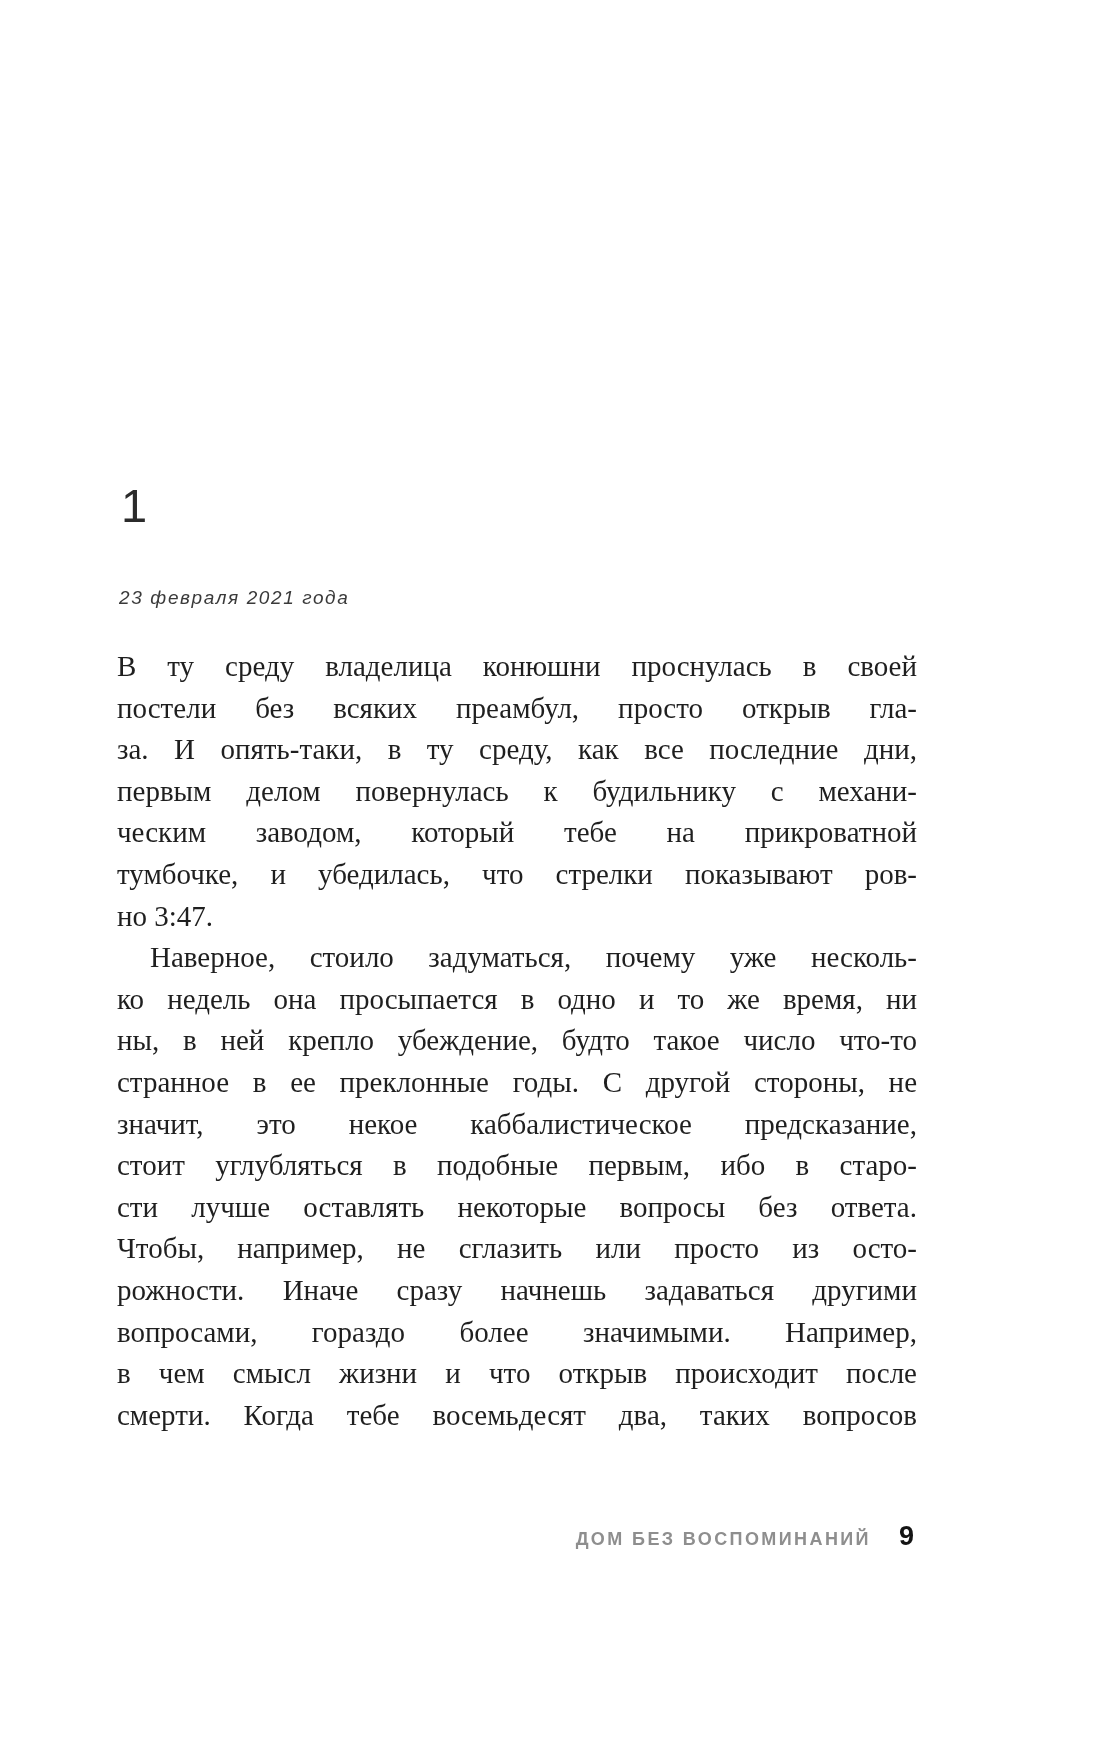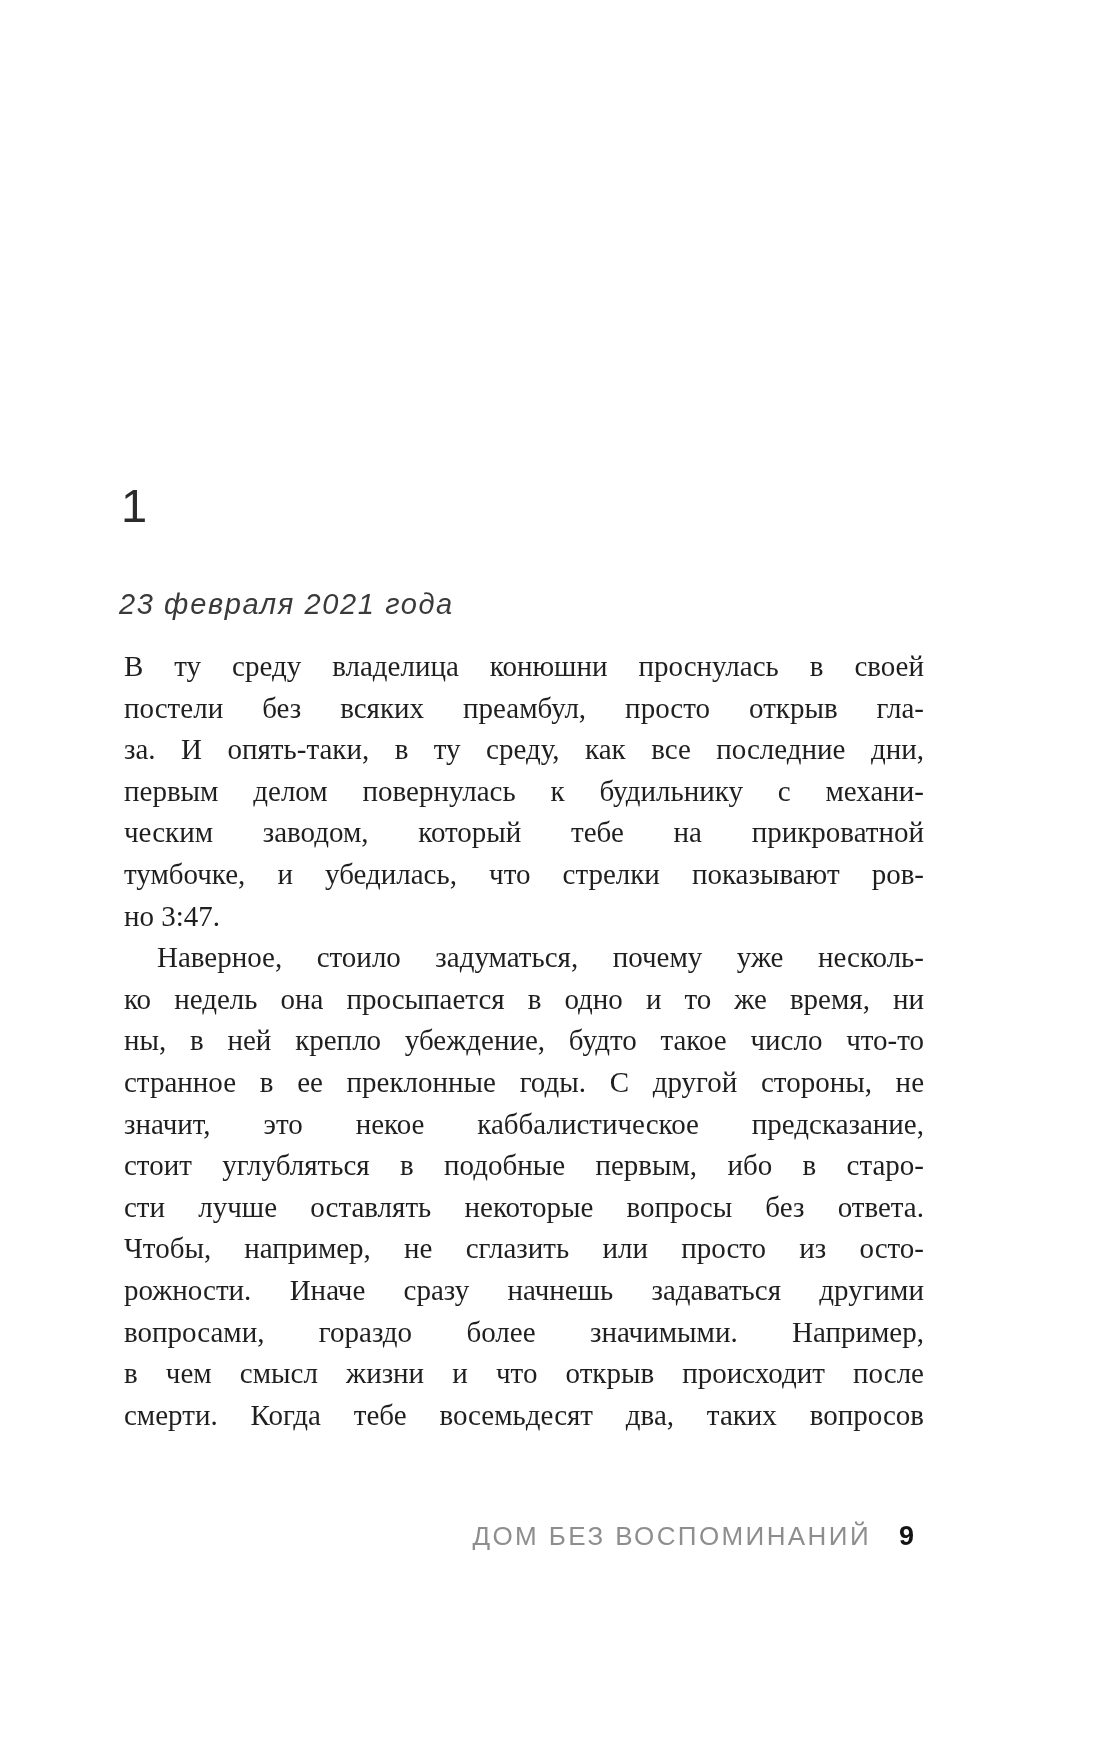--- a/index.html
+++ b/index.html
@@ -24,29 +24,29 @@
     line-height: 1;
     font-weight: 500;
     color: #2b2b2b;
   }
   .date-heading {
     position: absolute;
     left: 119px;
     top: 586px;
     font-family: "Liberation Sans", sans-serif;
     font-style: italic;
-    font-size: 29px;
+    font-size: 19px;
     line-height: 1.25;
     font-weight: 400;
     letter-spacing: 1.6px;
     color: #3a3a3a;
   }
   .body-text {
     position: absolute;
-    left: 124px;
+    left: 117px;
     top: 646px;
     width: 800px;
     font-family: "Liberation Serif", serif;
     font-size: 29px;
     color: #1f1f1f;
   }
   .bl {
     height: 41.6px;
     line-height: 41.6px;
     overflow: hidden;
@@ -64,24 +64,24 @@
   .page-footer {
     position: absolute;
     left: 117px;
     top: 1521px;
     width: 798px;
     text-align: right;
     font-family: "Liberation Sans", sans-serif;
     white-space: nowrap;
   }
   .running-title {
-    font-size: 26px;
+    font-size: 18px;
     letter-spacing: 2.4px;
     color: #8e8e8e;
-    font-weight: 400;
+    font-weight: 700;
   }
   .footer-page-number {
     font-size: 27px;
     font-weight: 700;
     color: #141414;
     margin-left: 28px;
     letter-spacing: 1px;
   }
 </style>
 </head>

